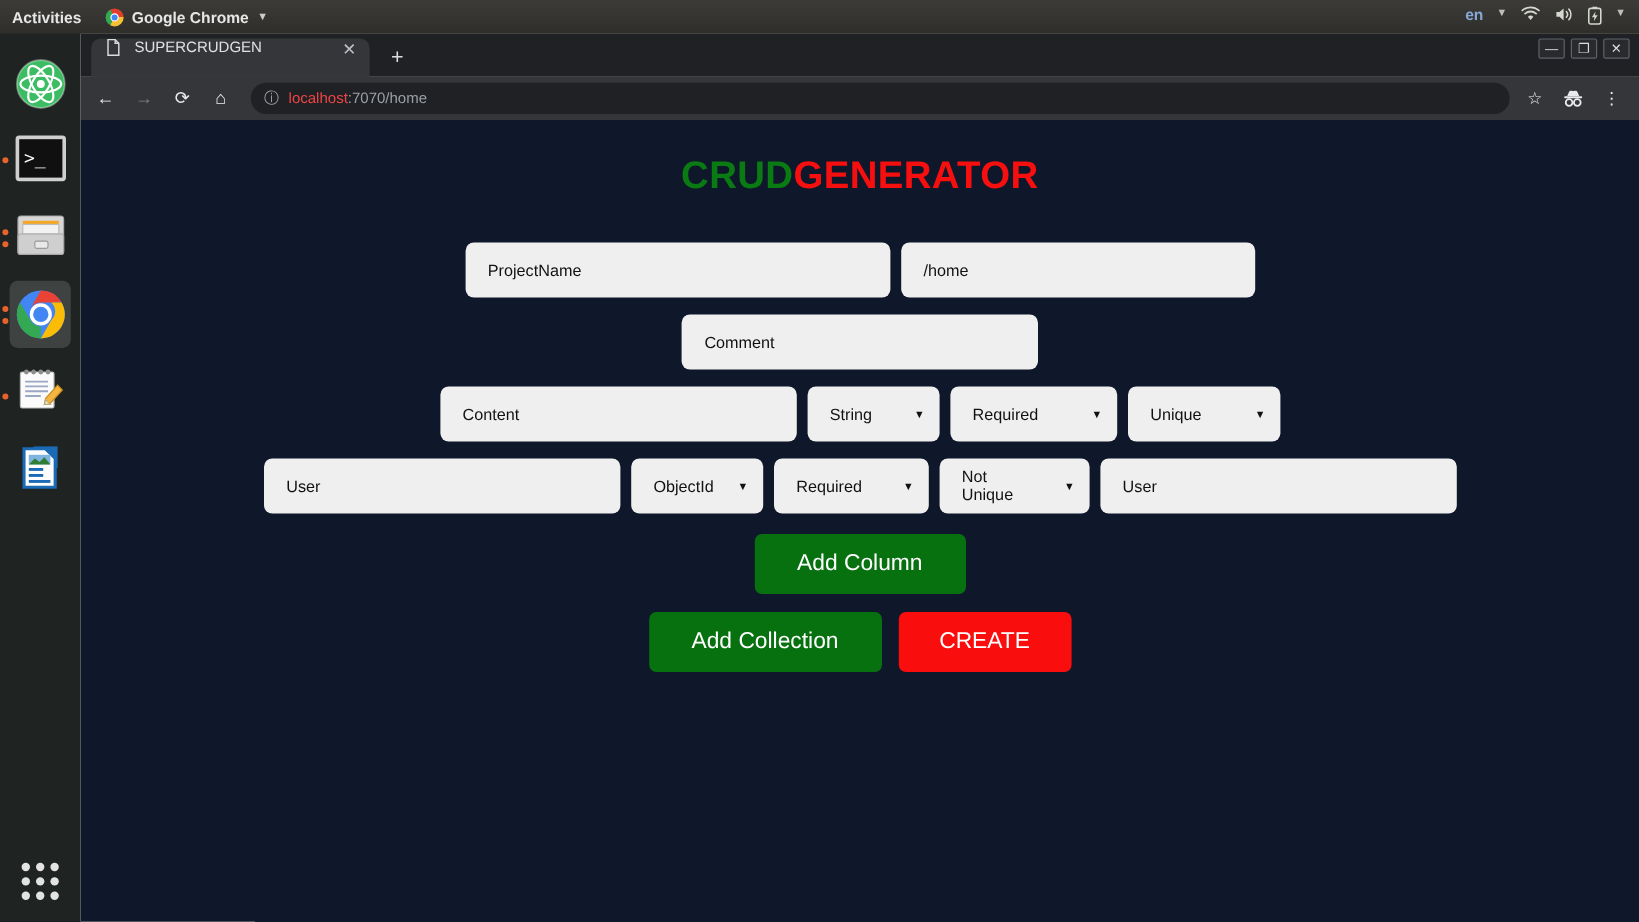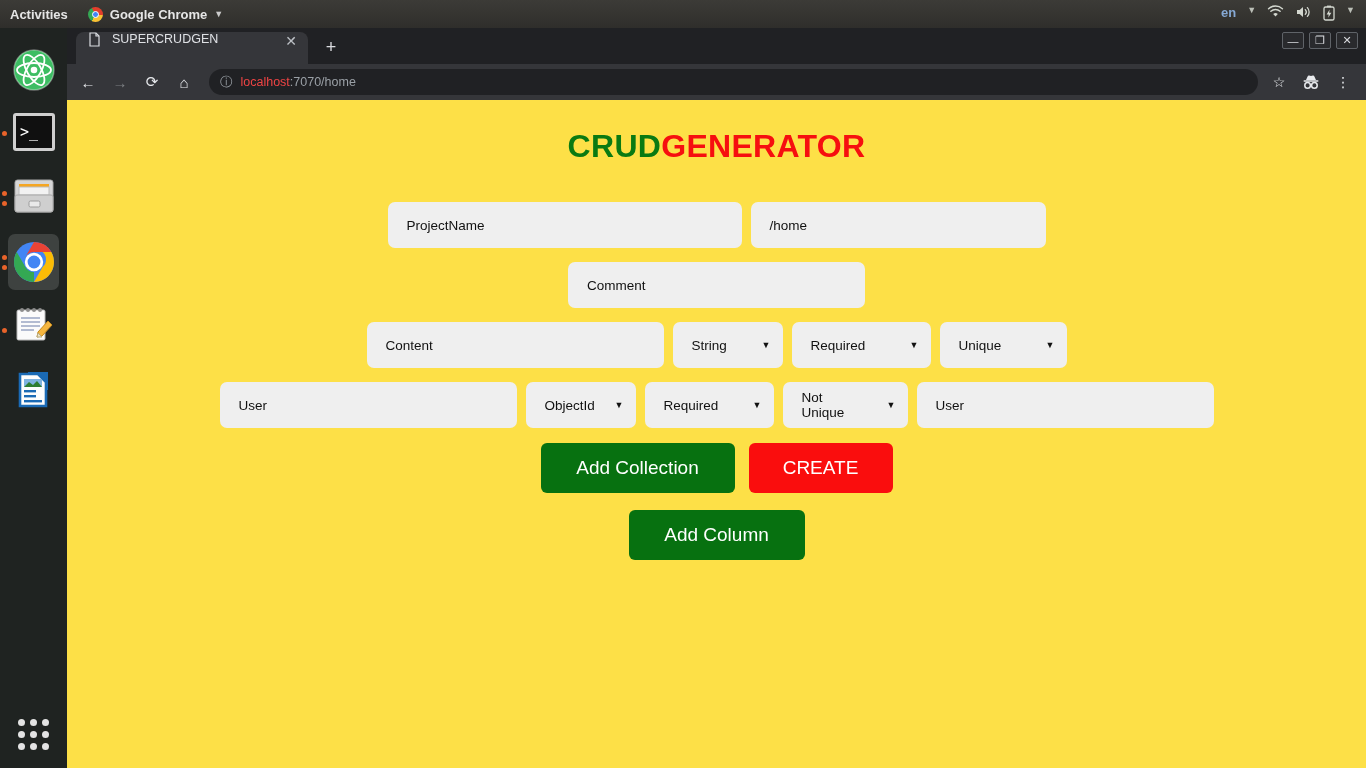--- a/index.html
+++ b/index.html
@@ -115,21 +115,21 @@
   #omnibox {
     flex: 1; height: 26px; margin: 0 8px; background: #202124;
     border-radius: 13px; display: flex; align-items: center;
     padding: 0 11px; gap: 8px; color: #9aa0a6; font-size: 12.5px;
   }
   #omnibox .host { color: #ef4444; }
   #omni-right { display: flex; align-items: center; gap: 10px; padding-right: 6px; }
   .oico { color: #e8eaed; font-size: 14px; display: flex; align-items: center; justify-content: center; width: 22px; height: 22px; }
 
   
-  #page { height: 668px; background: #fde047; position: relative; overflow: hidden; }
+  #page { height: 668px; background: #0f172a; position: relative; overflow: hidden; }
   #logo {
     text-align: center; margin-top: 28px;
     font-size: 32px; font-weight: bold; letter-spacing: .3px;
   }
   #logo .g { color: #0a7a12; }
   #logo .r { color: #f60f0f; }
   #handle {
     text-align: center; margin-top: 52px;
     color: #0a8a2f; font-size: 13px; font-weight: bold;
   }
@@ -398,23 +398,23 @@
         <span>Required</span>
         <span class="arrow">▼</span>
       </div>
       <div class="fld sel" style="width:125px">
         <span>Not Unique</span>
         <span class="arrow">▼</span>
       </div>
       <div class="fld" style="width:297px">User</div>
     </div>
 
+    <div class="btnrow" style="margin-top:17px">
+      <button class="btn green" id="btn-add-column">Add Column</button>
+    </div>
+
     <div class="btnrow" style="margin-top:15px">
       <button class="btn green" id="btn-add-collection">Add Collection</button>
       <button class="btn red" id="btn-create">CREATE</button>
     </div>
 
-    <div class="btnrow" style="margin-top:17px">
-      <button class="btn green" id="btn-add-column">Add Column</button>
-    </div>
-
   </div>
 </div>
 
 </body></html>

